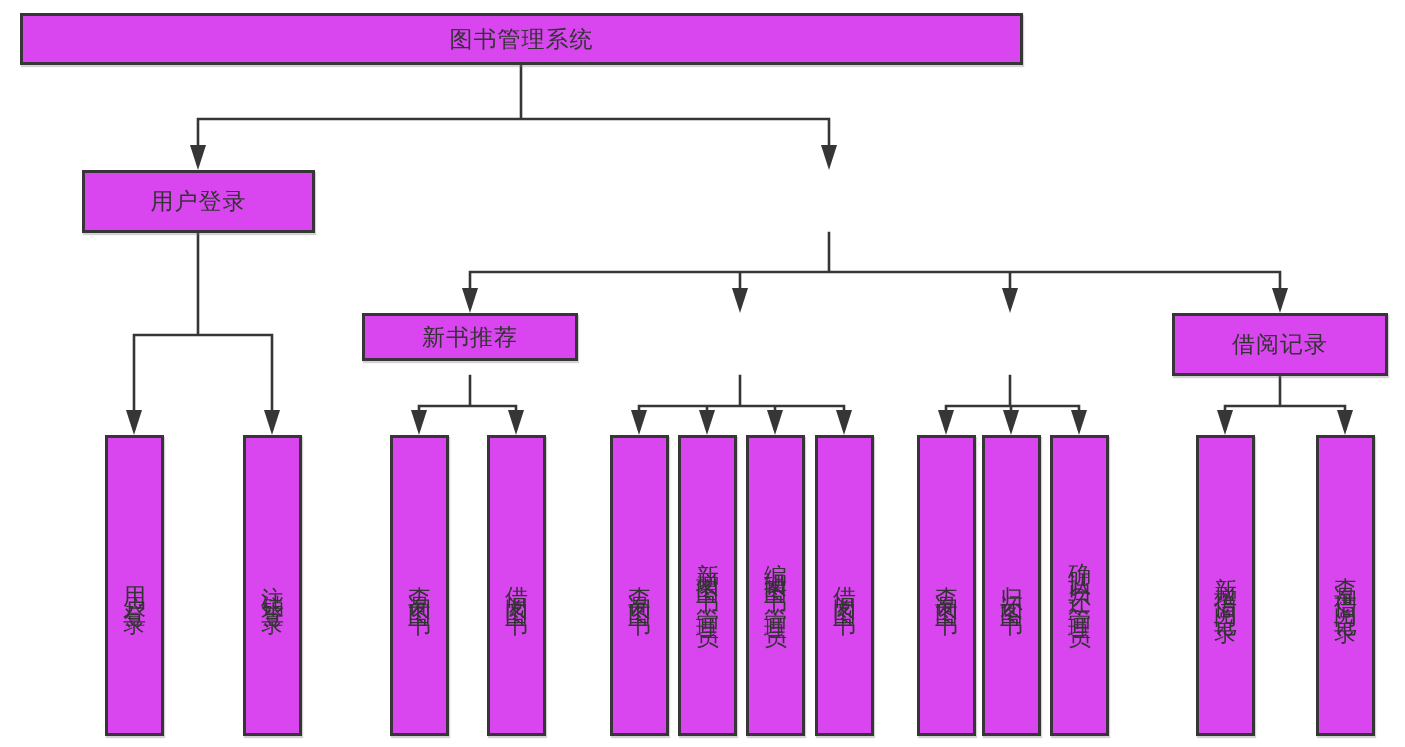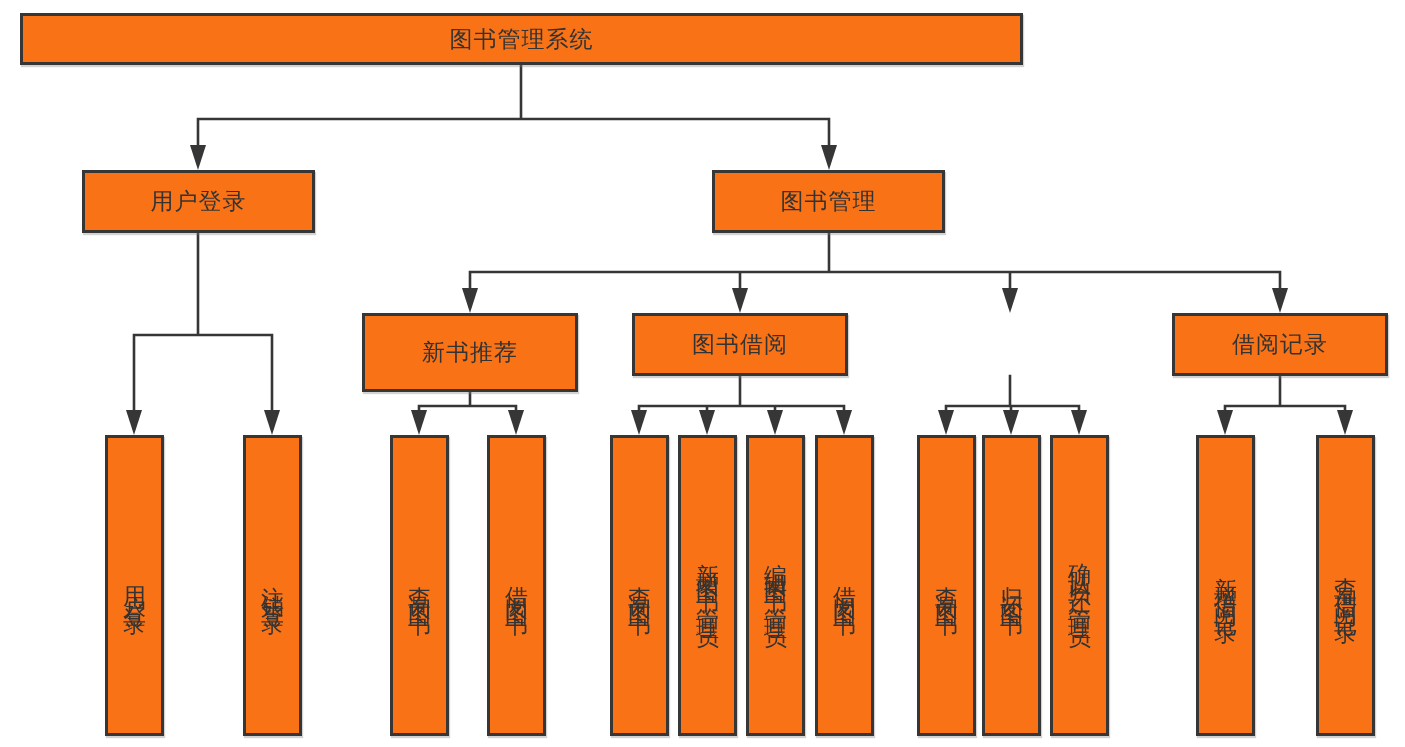--- a/index.html
+++ b/index.html
@@ -2,21 +2,21 @@
 <html><head>
 <meta charset="utf-8">
 <style>
   html,body { margin:0; padding:0; }
   body { background:#ffffff; font-family:"DejaVu Sans","Liberation Sans",sans-serif; }
   #stage {
     position:relative; width:1405px; height:747px; background:#ffffff; overflow:hidden;
   }
   #connectors { position:absolute; left:0; top:0; width:1405px; height:747px; z-index:1; }
   .node {
-    position:absolute; box-sizing:border-box; background:#f97316;
+    position:absolute; box-sizing:border-box; background:#d946ef;
     border:3px solid #363636; z-index:2; color:#333333;
     display:flex; align-items:center; justify-content:center;
     box-shadow:1px 2px 1px rgba(130,130,130,0.35);
   }
   .hbox { font-size:23px; letter-spacing:1px; }
   .vbox span {
     writing-mode:vertical-rl; text-orientation:mixed;
     font-size:23px; letter-spacing:9px; line-height:1.0;
   }
   #watermark {
@@ -77,29 +77,23 @@
     </g>
   </svg>
 
   <div class="node hbox" style="left:20px;top:13px;width:1003px;height:52px">
     <span>图书管理系统</span>
   </div>
 
   <div class="node hbox" style="left:82px;top:170px;width:233px;height:63px">
     <span>用户登录</span>
   </div>
-  <div class="node hbox" style="left:712px;top:170px;width:233px;height:63px">
-    <span>图书管理</span>
-  </div>
 
-  <div class="node hbox" style="left:362px;top:313px;width:216px;height:79px">
+  <div class="node hbox" style="left:362px;top:313px;width:216px;height:48px">
     <span>新书推荐</span>
-  </div>
-  <div class="node hbox" style="left:632px;top:313px;width:216px;height:63px">
-    <span>图书借阅</span>
   </div>
   <div class="node hbox" style="left:1172px;top:313px;width:216px;height:63px">
     <span>借阅记录</span>
   </div>
 
   <div class="node vbox" style="left:105px;top:435px;width:59px;height:301px">
     <span>用户登录</span>
   </div>
   <div class="node vbox" style="left:243px;top:435px;width:59px;height:301px">
     <span>注销登录</span>

